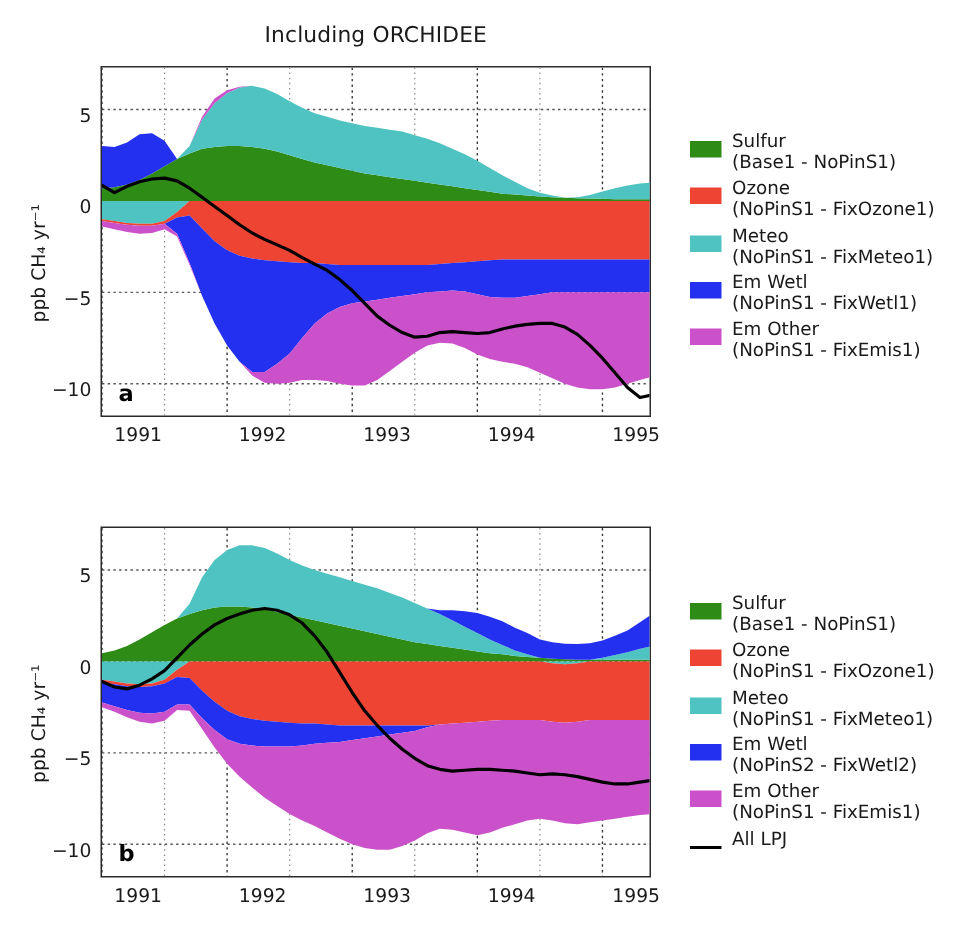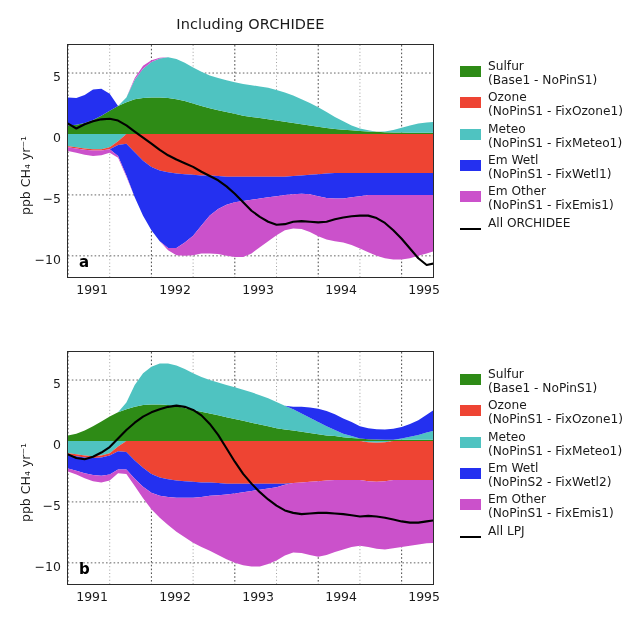--- a/index.html
+++ b/index.html
@@ -31,21 +31,21 @@
 
   .xtick{position:absolute;width:70px;margin-left:-35px;text-align:right;font-size:12.5px;color:#1a1a1a;}
   .xtickwrap{position:absolute;left:67px;width:367px;height:20px;}
   .panel.a .xtickwrap{top:282px;}
   .panel.b .xtickwrap{top:276px;}
 
   .panel-letter{position:absolute;font-size:15px;font-weight:bold;color:#000;}
   .panel.a .panel-letter{left:79px;top:253px;}
   .panel.b .panel-letter{left:79px;top:247px;}
 
-  .legend{position:absolute;left:460px;font-size:12.2px;line-height:1.14;}
+  .legend{position:absolute;left:460px;font-size:12.2px;line-height:1.14;margin-top:28px;}
   .panel.a .legend{top:60px;}
   .panel.b .legend{top:55px;}
   .legend-row{display:flex;align-items:flex-start;margin-bottom:3.5px;}
   .swatch{flex:0 0 auto;width:21px;height:11px;margin-right:7px;margin-top:6px;}
   .swatch.line{height:0;border-top:2.2px solid #000;margin-top:11px;}
   .legend-text{white-space:pre;color:#1a1a1a;}
 </style>
 </head>
 <body>
 
@@ -126,24 +126,20 @@
         <div class="legend-row">
           <span class="swatch" style="background: rgb(36, 48, 240);"></span>
           <span class="legend-text">Em Wetl
 (NoPinS1 - FixWetl1)</span>
         </div>
         <div class="legend-row">
           <span class="swatch" style="background: rgb(203, 81, 203);"></span>
           <span class="legend-text">Em Other
 (NoPinS1 - FixEmis1)</span>
         </div>
-        <div class="legend-row">
-          <span class="swatch line" style="border-top-color: rgb(0, 0, 0);"></span>
-          <span class="legend-text">All ORCHIDEE</span>
-        </div>
       </div>
   </div>
 
   <div class="panel b">
 
     <div class="ylabel">ppb CH₄ yr⁻¹</div>
 
     <div class="ytickwrap">
       <div class="ytick" style="top:25px">5</div>
       <div class="ytick" style="top:86px">0</div>

